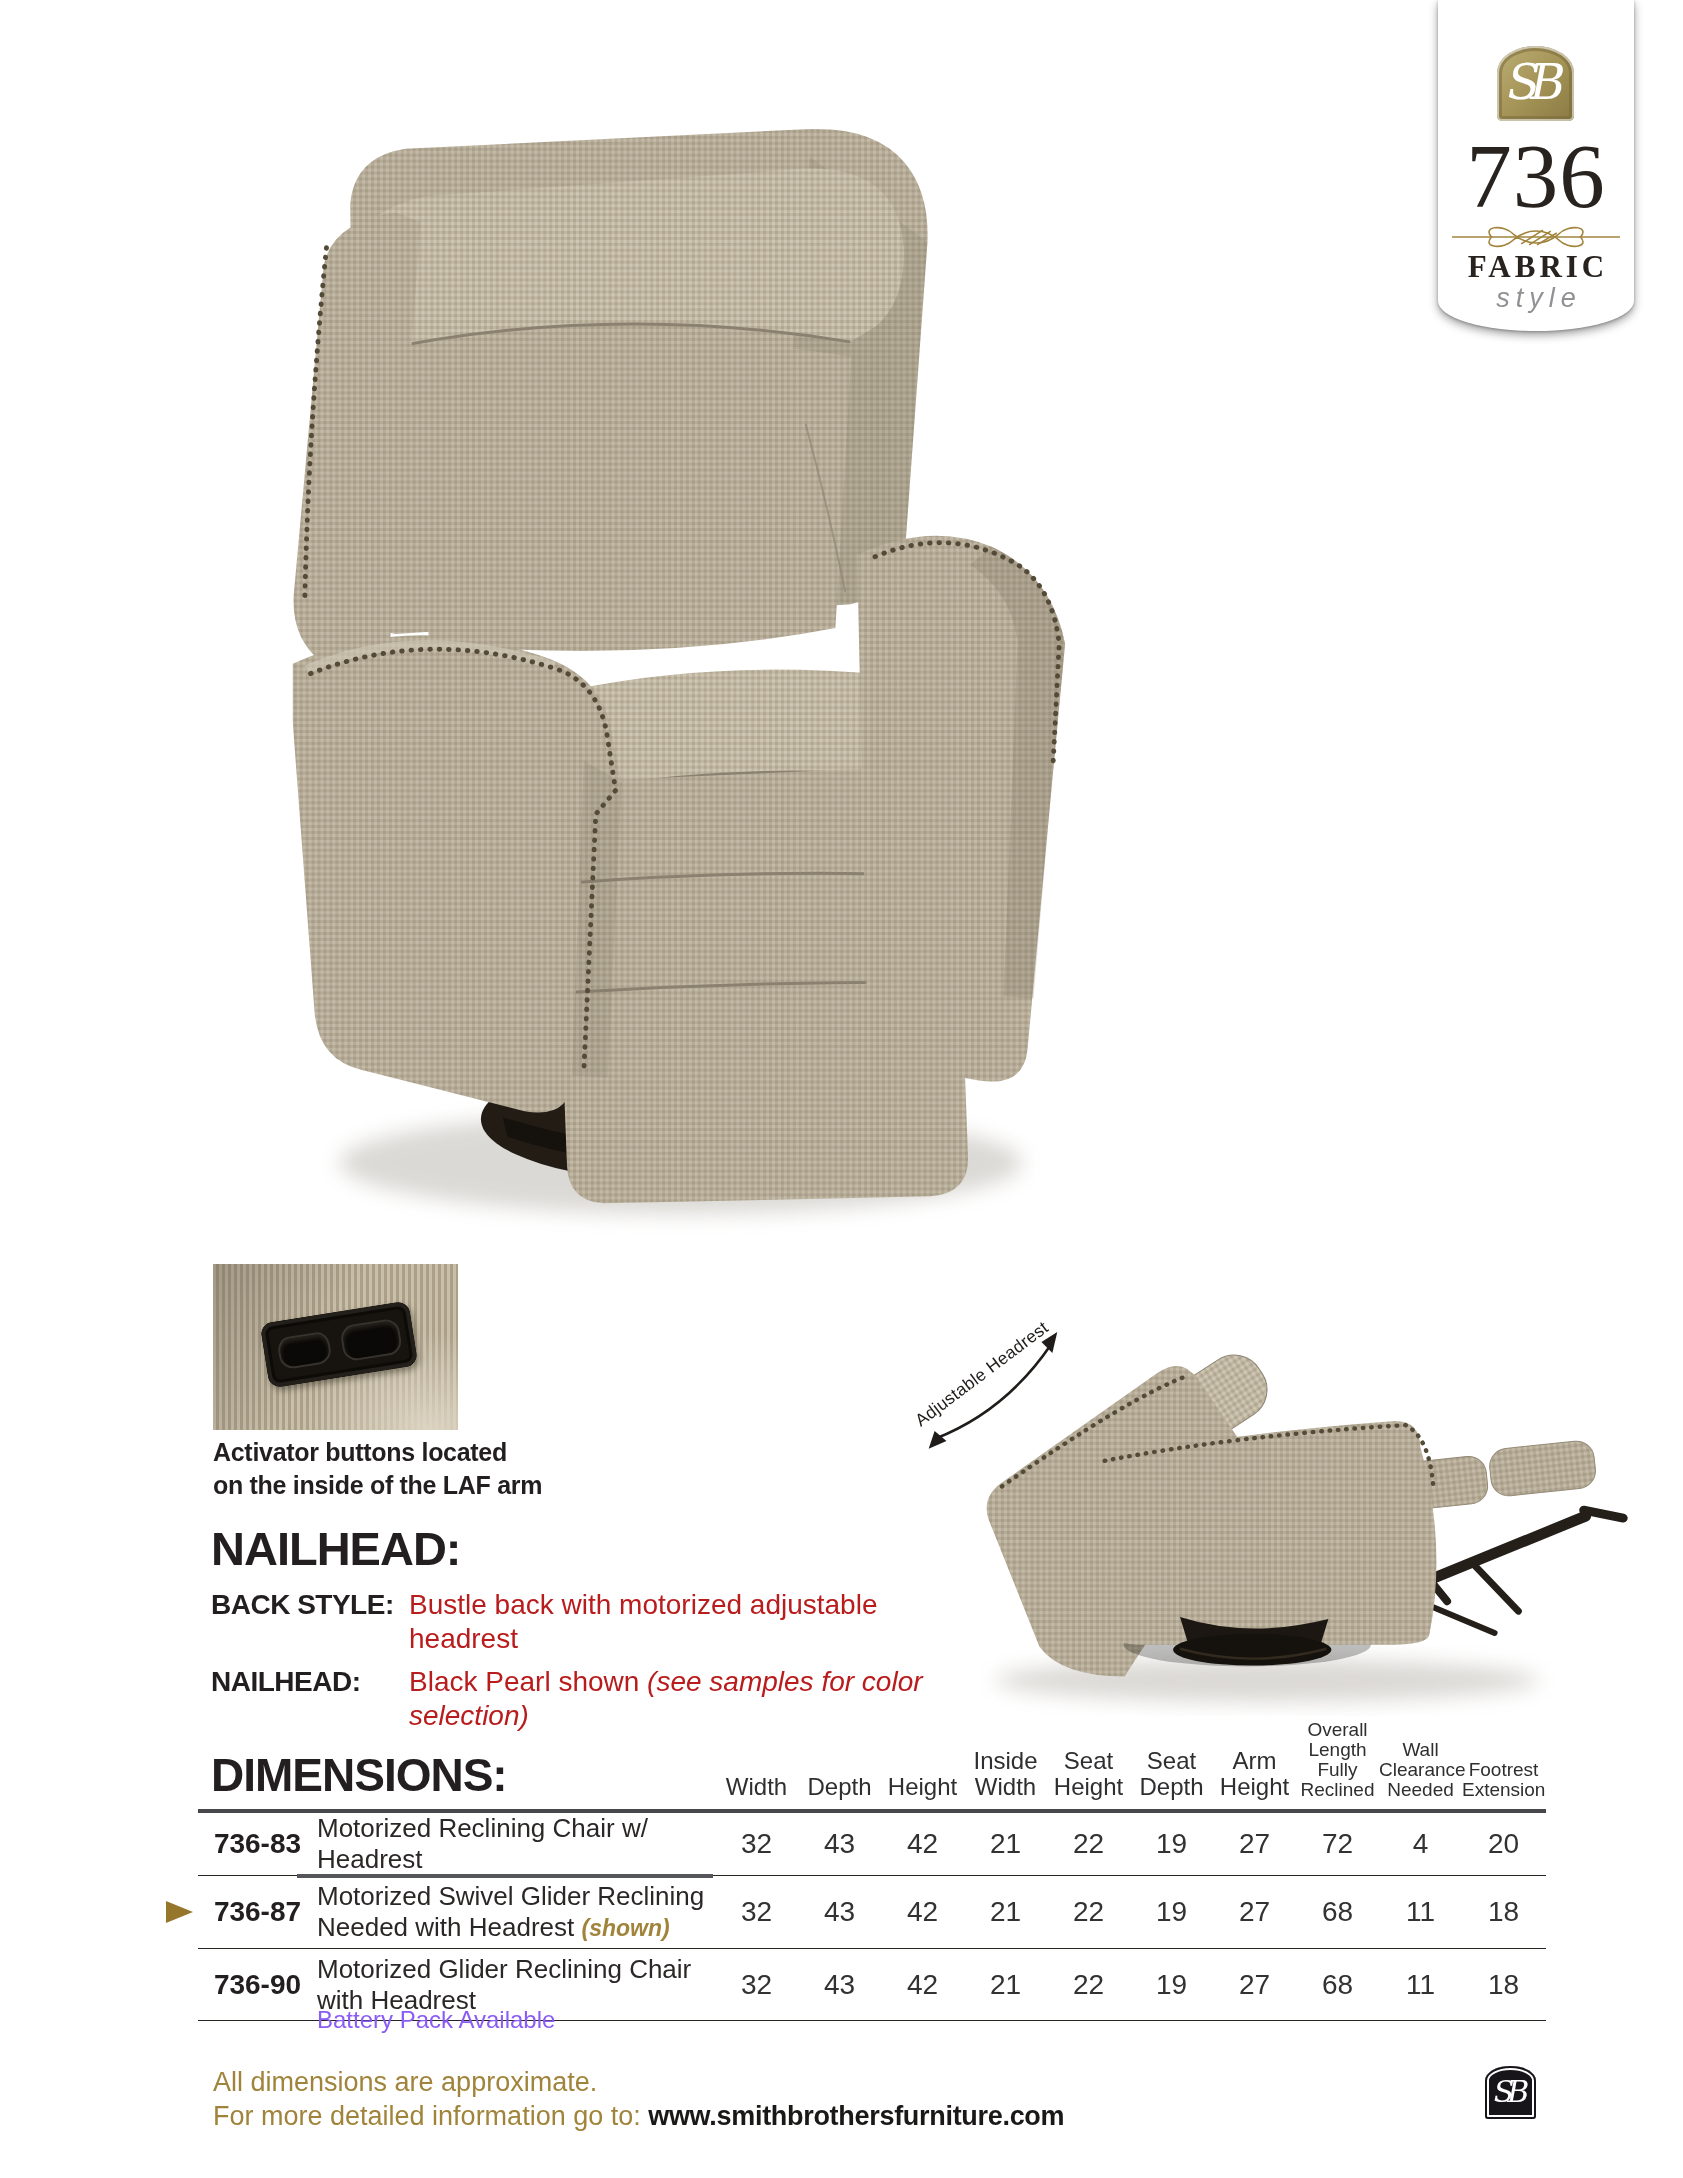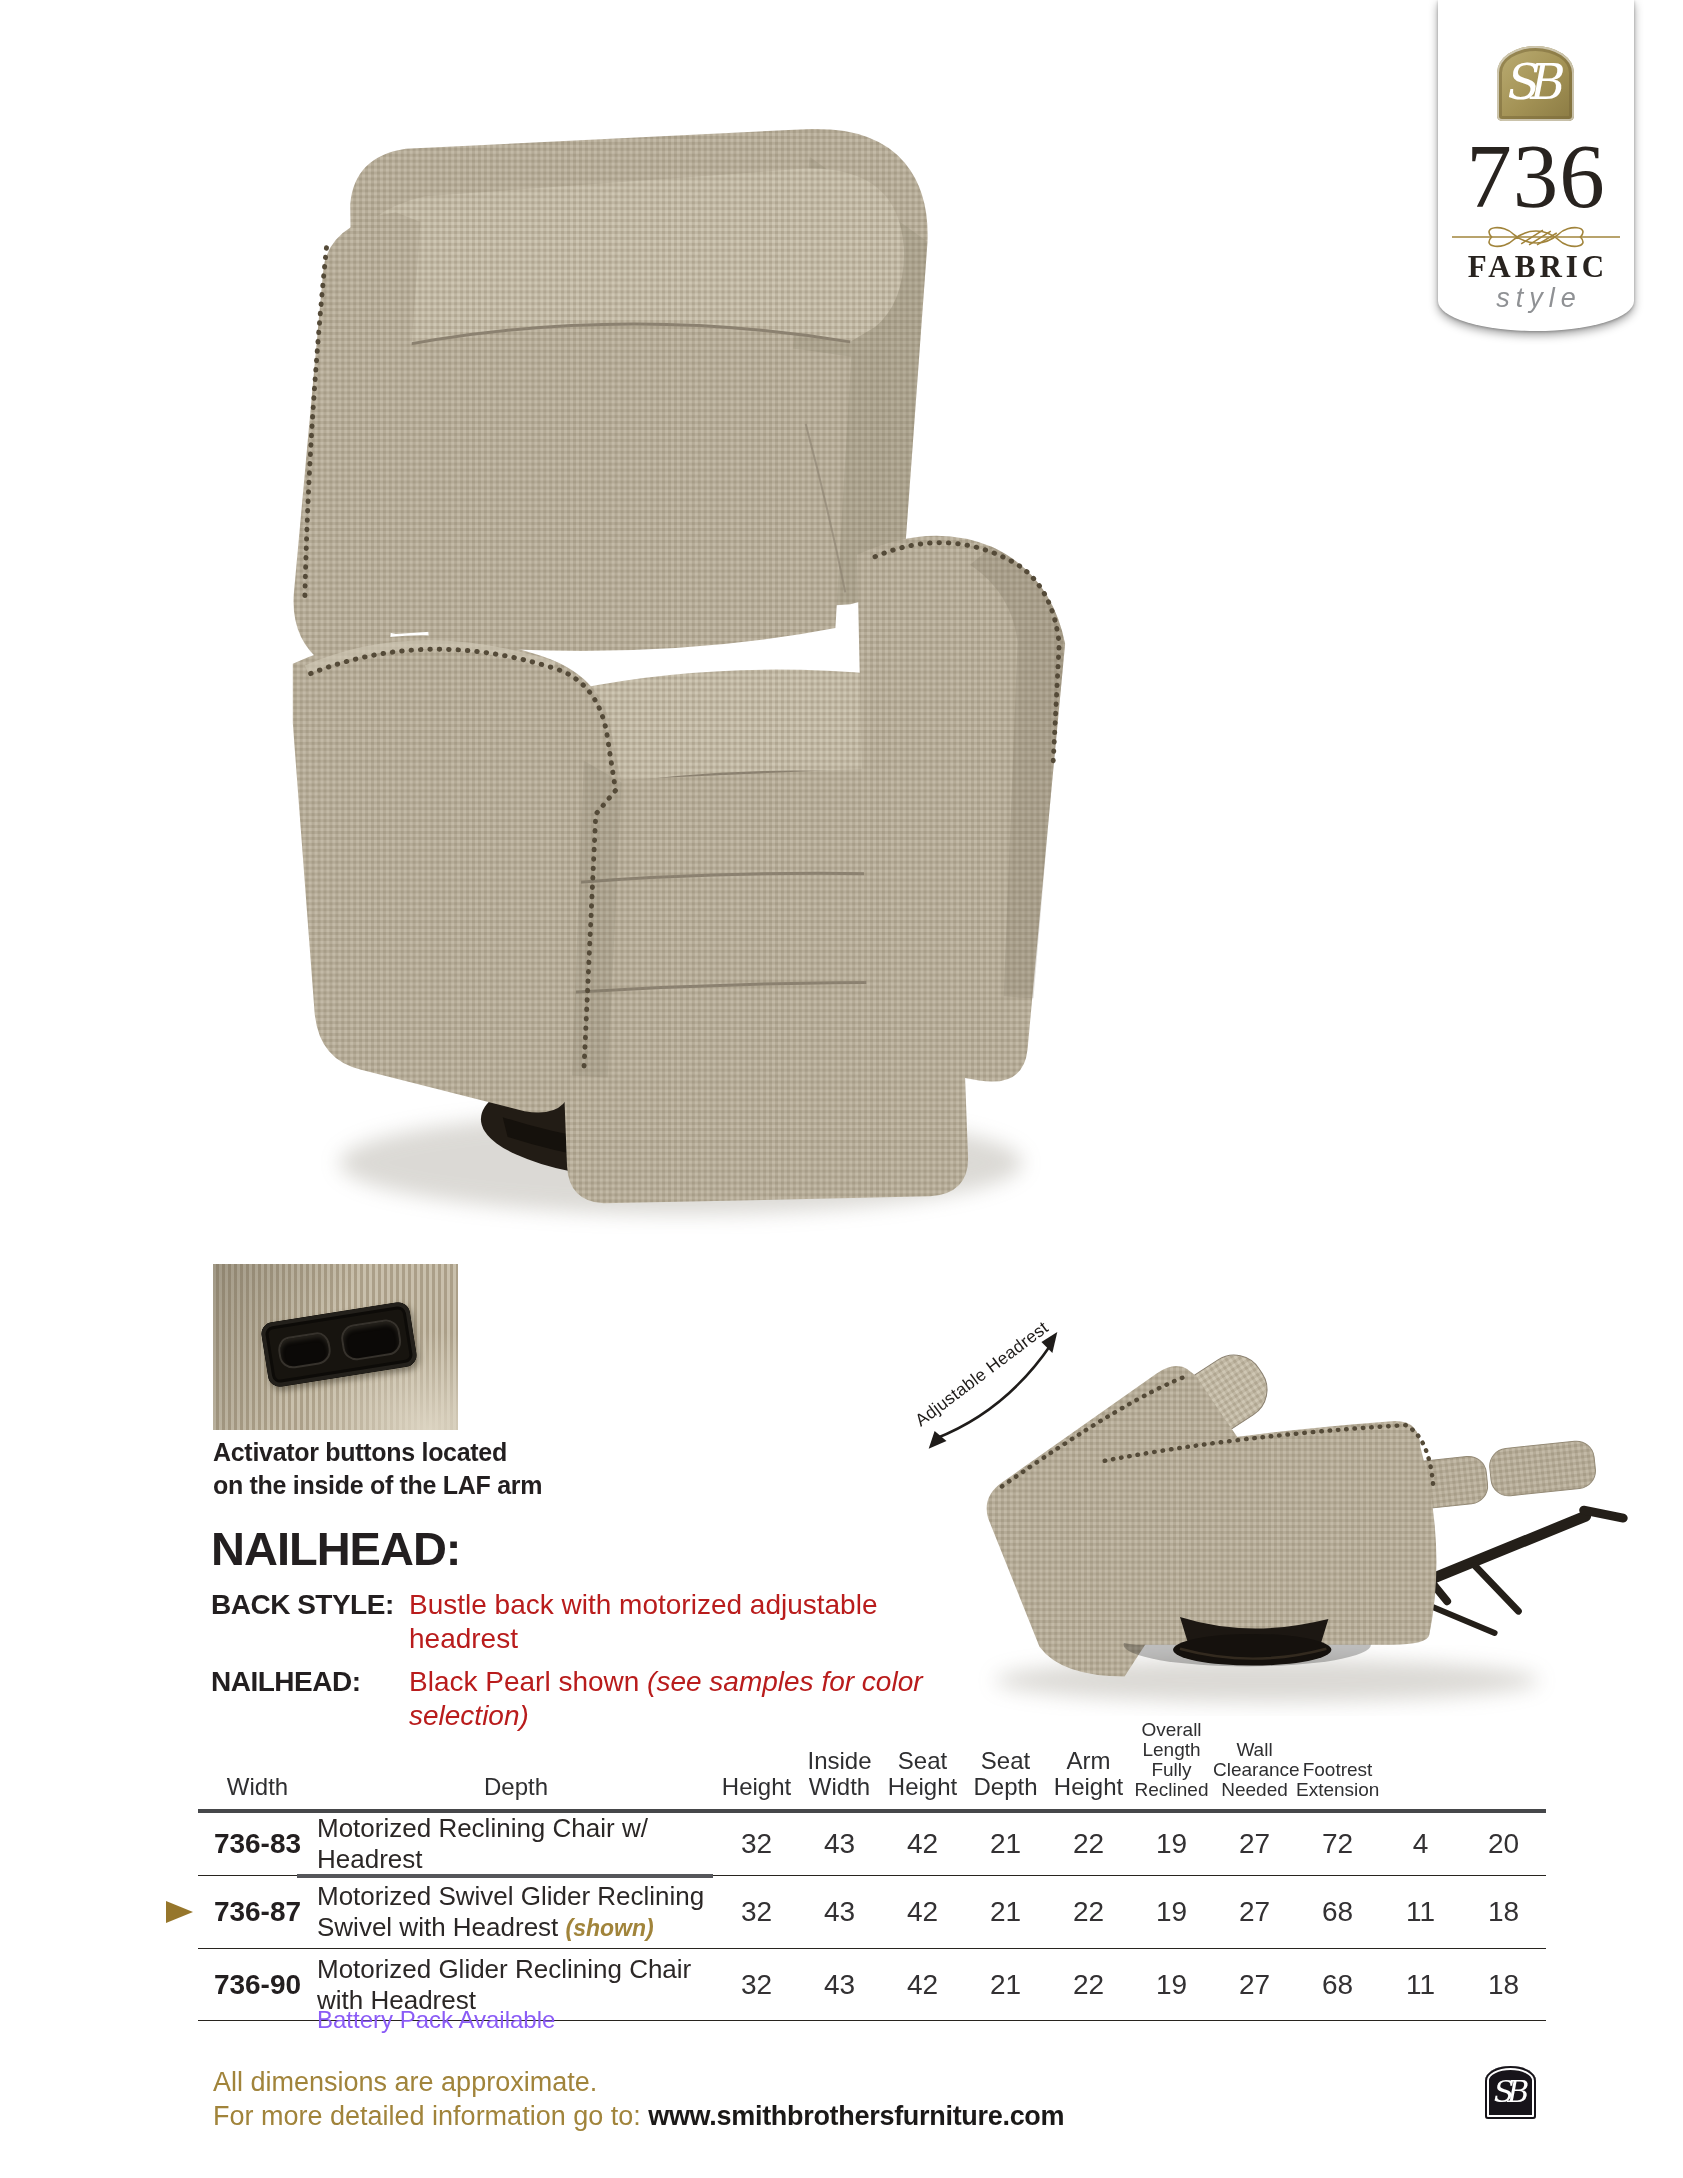--- a/index.html
+++ b/index.html
@@ -238,20 +238,21 @@
   <div class="frow">
     <div class="flabel">NAILHEAD:</div>
     <div class="fval">
       <div><span>Black Pearl shown </span><span class="it">(see samples for color selection)</span></div>
     </div>
   </div>
 </div>
 
 <div class="abs dim">
   <div class="dgrid dhead">
+    <div class="title">DIMENSIONS:</div>
     <div class="col">Width</div>
     <div class="col">Depth</div>
     <div class="col">Height</div>
     <div class="col">Inside Width</div>
     <div class="col">Seat Height</div>
     <div class="col">Seat Depth</div>
     <div class="col">Arm Height</div>
     <div class="col small">Overall Length Fully Reclined</div>
     <div class="col small">Wall Clearance Needed</div>
     <div class="col small">Footrest Extension</div>
@@ -271,21 +272,21 @@
     <div class="val">4</div>
     <div class="val">20</div>
     <div class="subrule"></div>
   </div>
 
   <div class="dgrid drow r2">
     <div class="marker"></div>
     <div class="rid">736-87</div>
     <div class="rname">
       <span>Motorized Swivel Glider Reclining</span><br>
-      <span>Swivel with Headrest </span><span class="shown">(shown)</span>
+      <span>Needed with Headrest </span><span class="shown">(shown)</span>
     </div>
     <div class="val">32</div>
     <div class="val">43</div>
     <div class="val">42</div>
     <div class="val">21</div>
     <div class="val">22</div>
     <div class="val">19</div>
     <div class="val">27</div>
     <div class="val">68</div>
     <div class="val">11</div>

